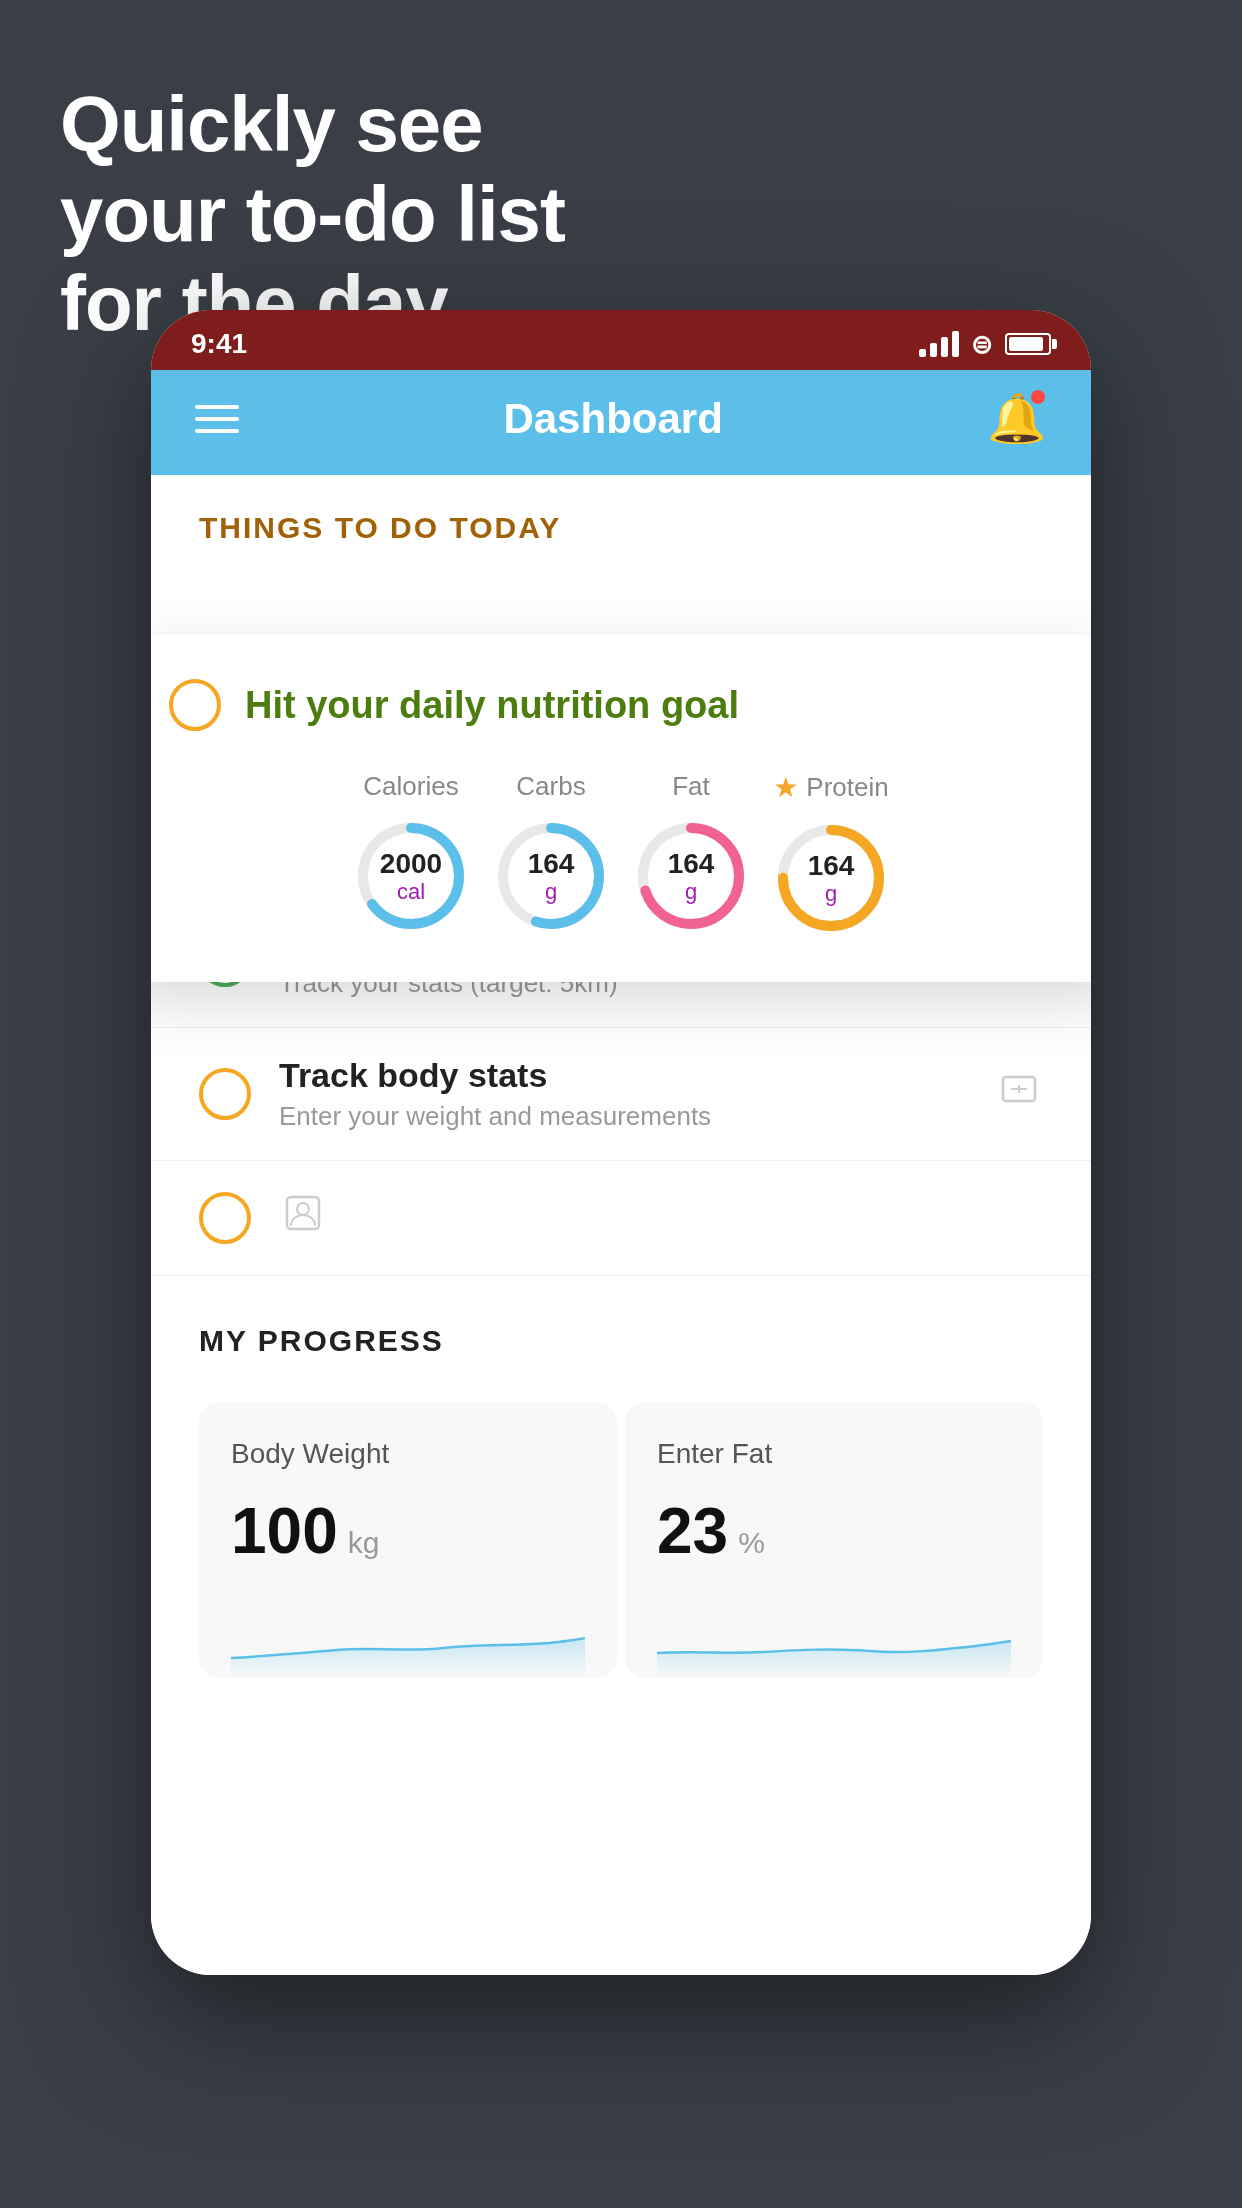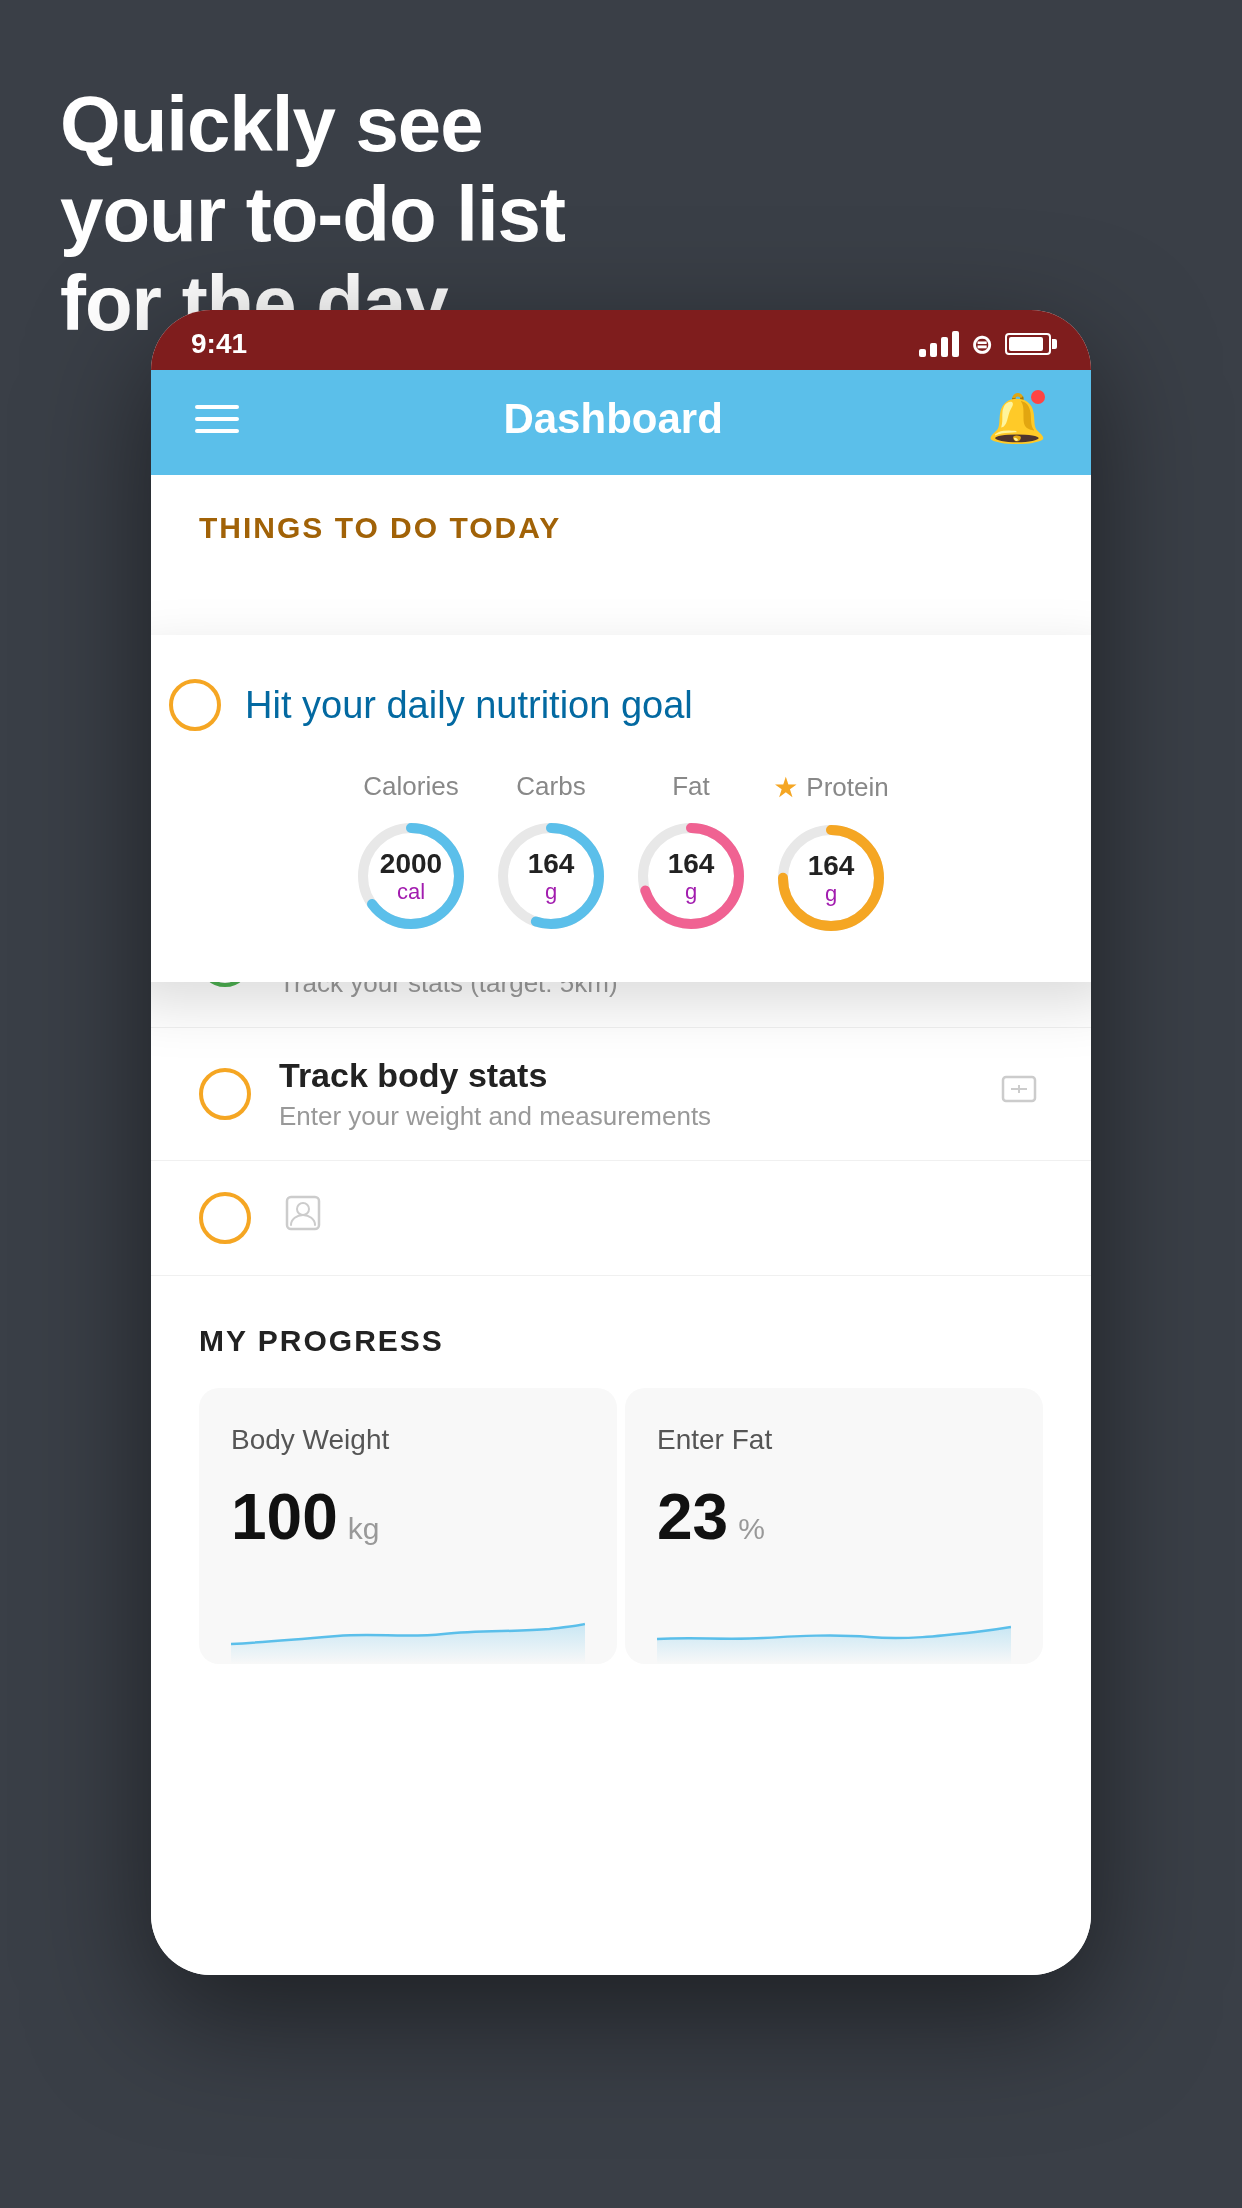--- a/index.html
+++ b/index.html
@@ -176,22 +176,22 @@
     }
     .circle-outline-yellow {
       width: 52px;
       height: 52px;
       border: 4px solid #f5a623;
       border-radius: 50%;
       flex-shrink: 0;
     }
     .nutrition-title {
       font-size: 38px;
-      font-weight: 400;
-      color: #0369a1;
+      font-weight: 700;
+      color: #4d7c0f;
     }
     .nutrition-metrics {
       display: flex;
       justify-content: center;
       gap: 20px;
     }
     .metric-item {
       display: flex;
       flex-direction: column;
       align-items: center;
@@ -285,21 +285,21 @@
 
     
     .progress-section {
       padding: 48px 48px 0;
     }
     .progress-header {
       font-size: 30px;
       font-weight: 800;
       letter-spacing: 2px;
       color: #222;
-      margin-bottom: 30px;
+      margin-bottom: 44px;
     }
     .progress-cards {
       display: flex;
       gap: 8px;
     }
     .progress-card {
       flex: 1;
       background: #f8f8f8;
       border-radius: 20px;
       padding: 36px 32px 0;

